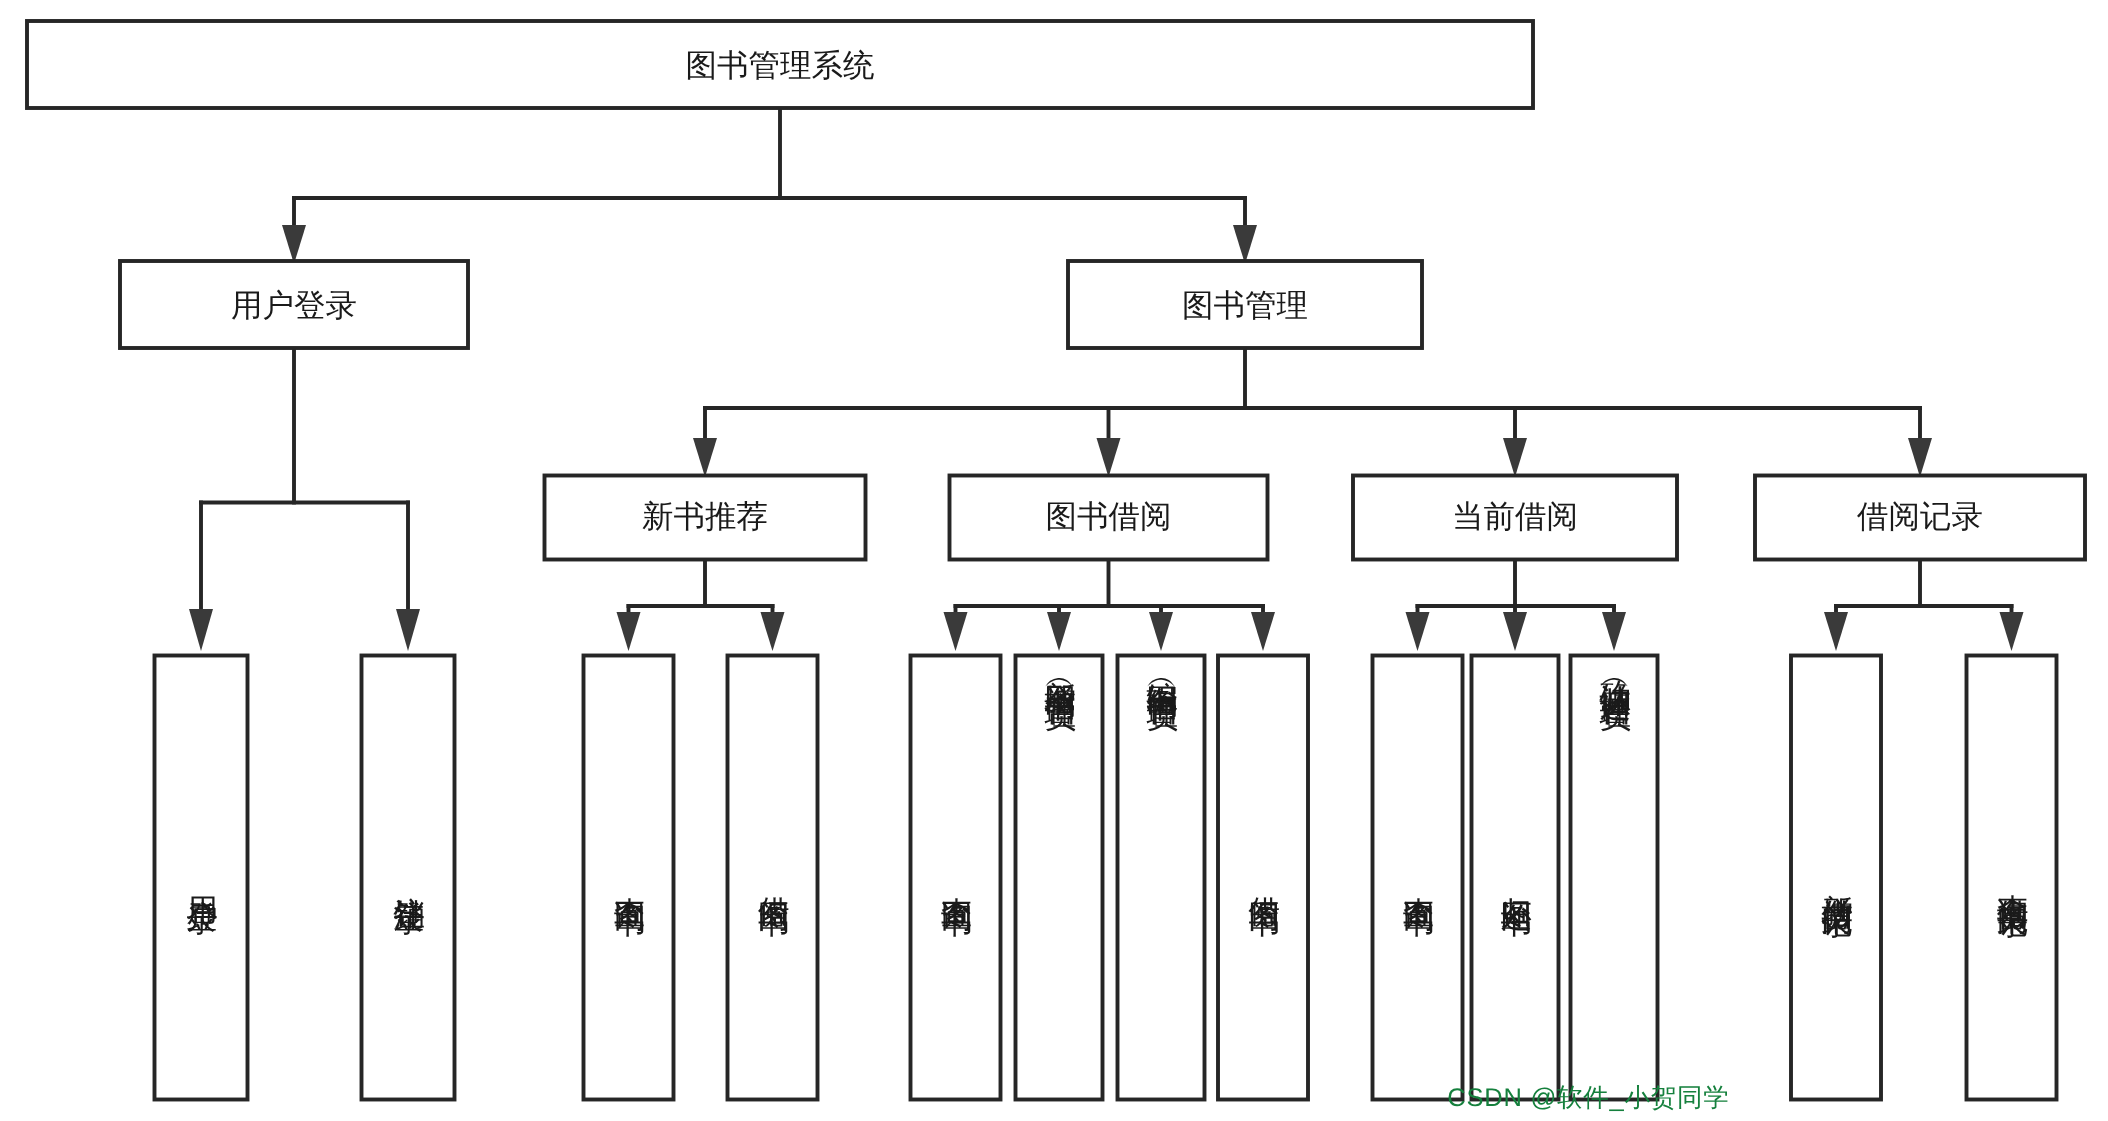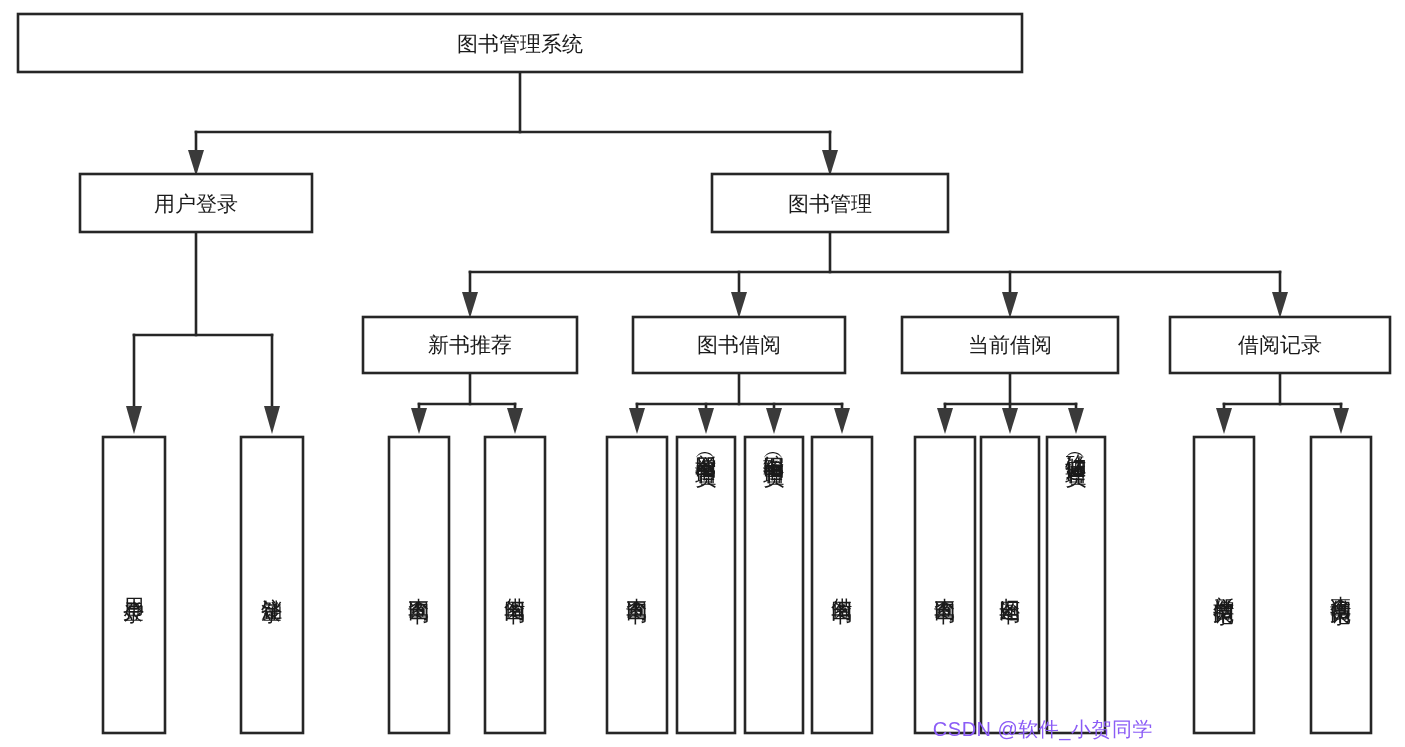--- a/index.html
+++ b/index.html
@@ -64,22 +64,22 @@
     color: #1a1a1a;
     letter-spacing: 2px;
     white-space: nowrap;
     text-align: center;
   }
   .watermark {
     position: absolute;
     right: 8px;
     bottom: 4px;
     font-family: "Liberation Sans", "DejaVu Sans", sans-serif;
-    font-size: 20px;
-    color: #8b5cf6;
+    font-size: 17px;
+    color: #15803d;
     letter-spacing: 0.5px;
     white-space: nowrap;
     pointer-events: none;
     margin-top: 40px;
   }
 </style>
 </head>
 <body>
 
 <div id="diagram-root">

